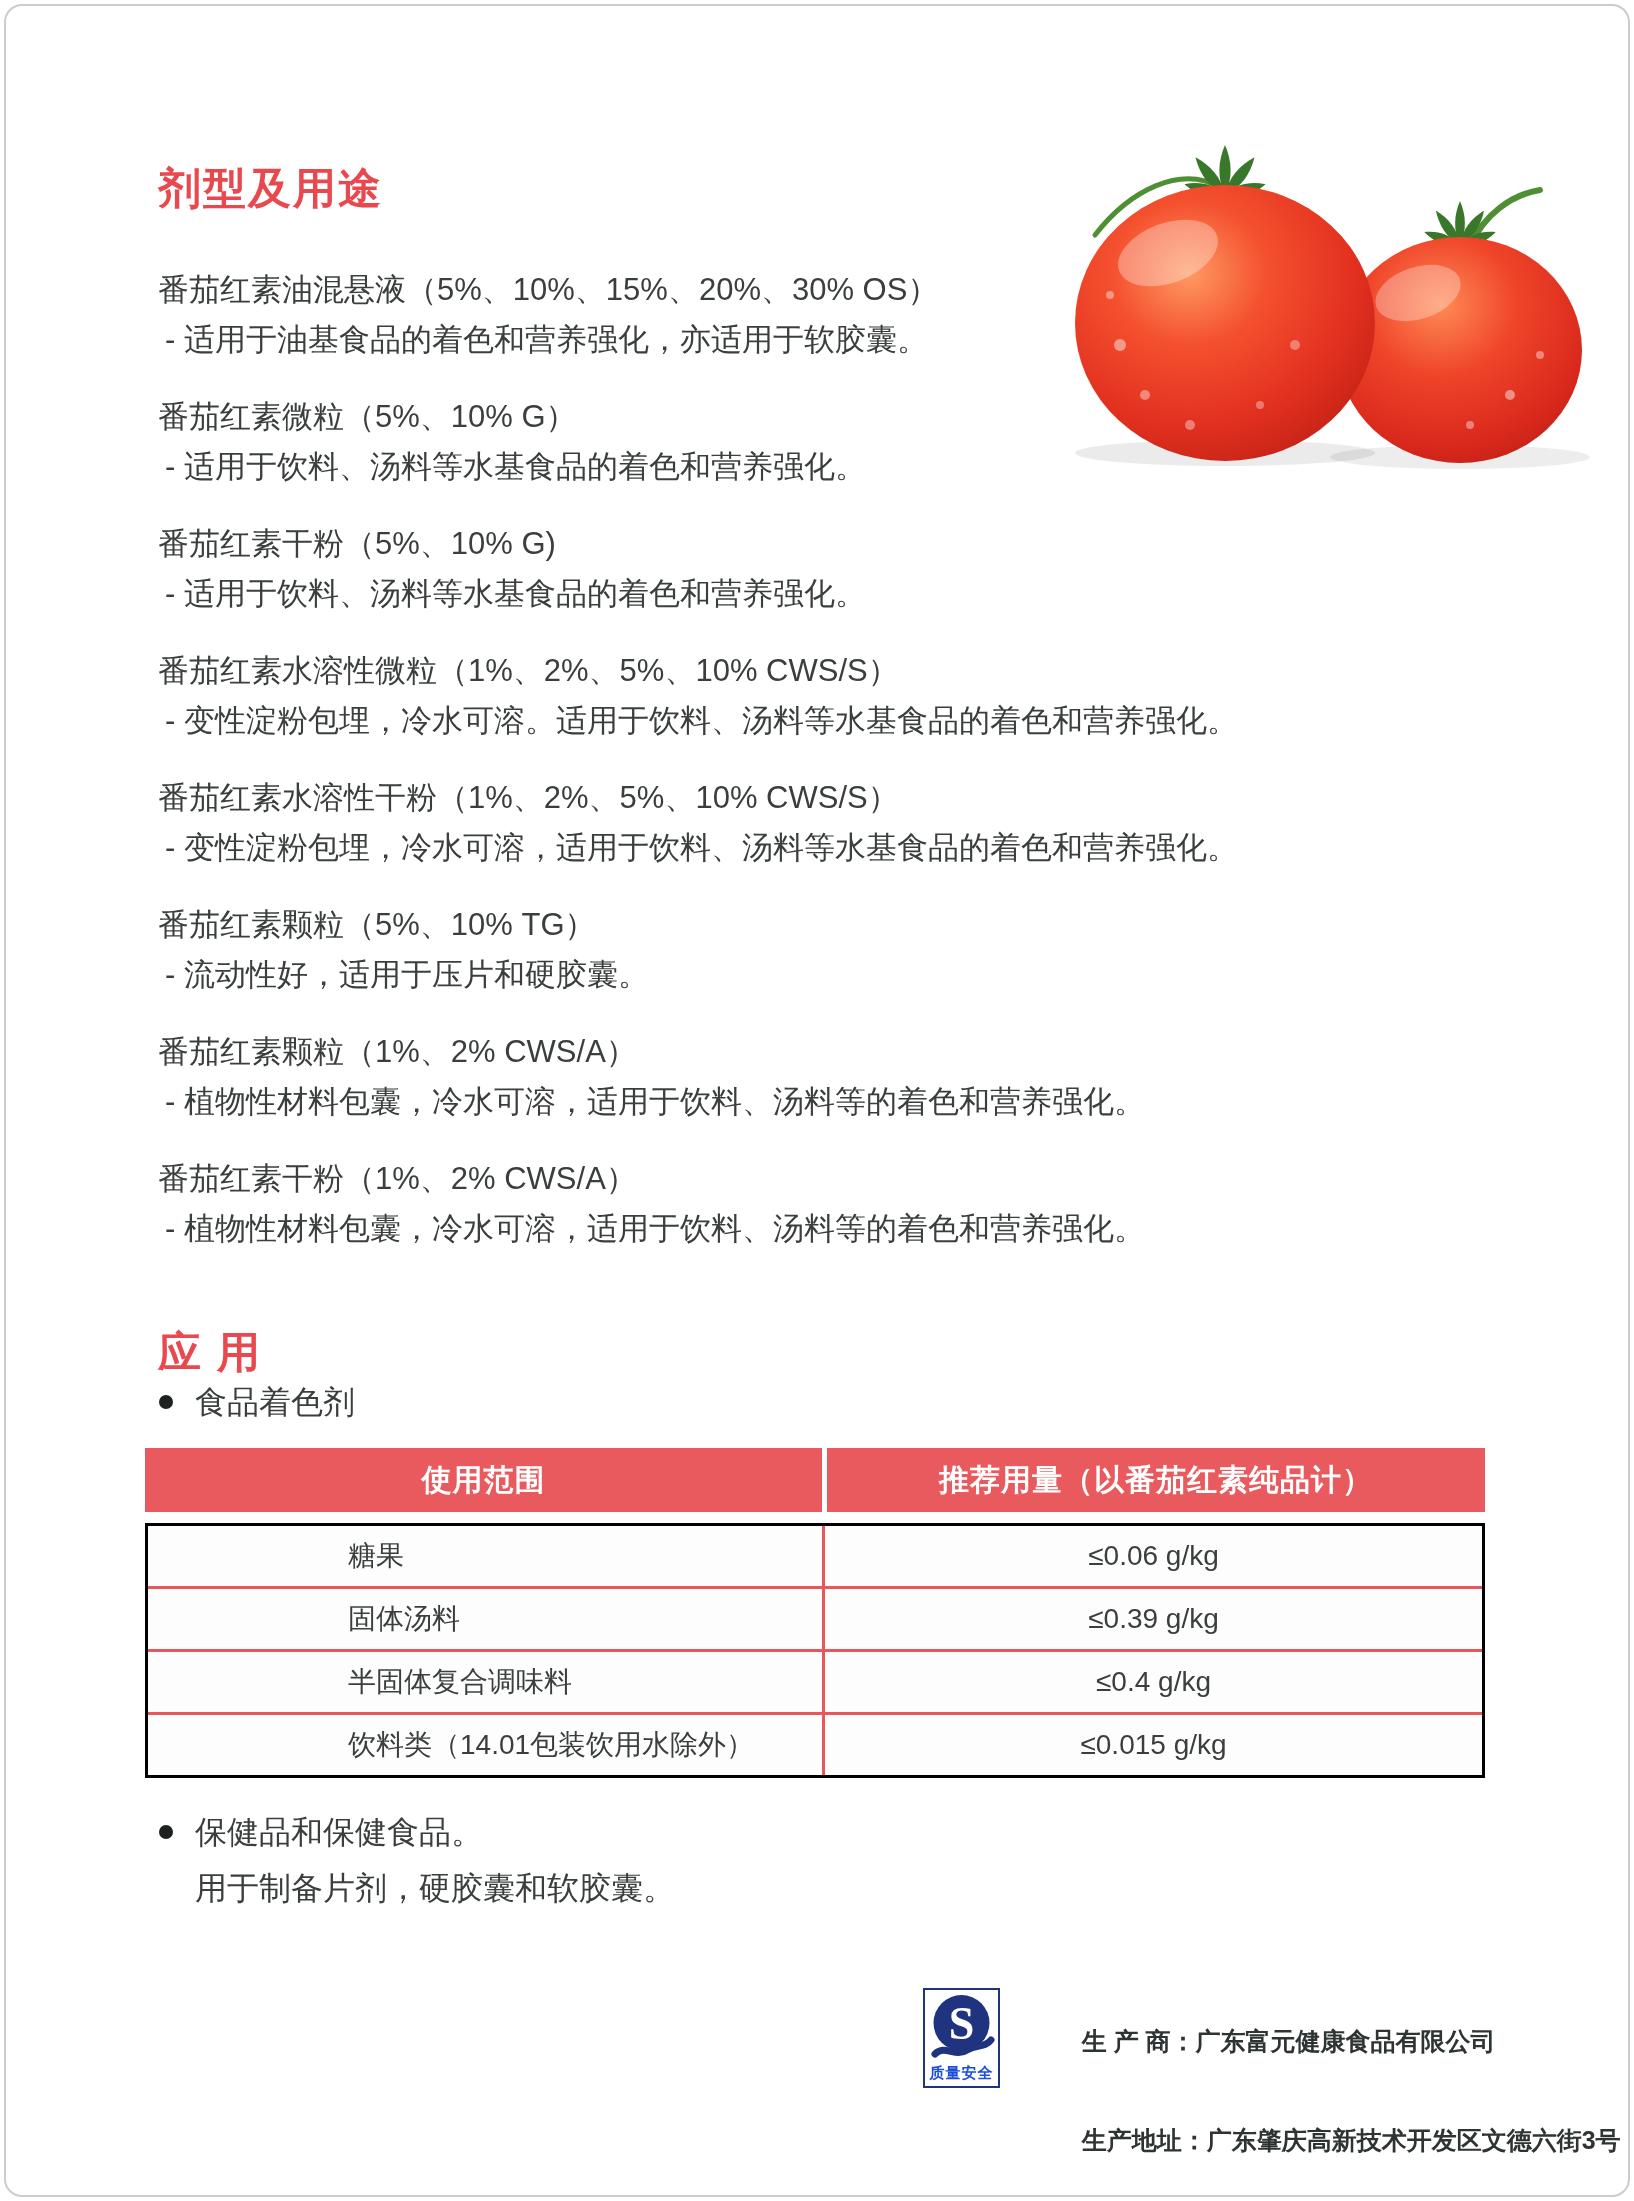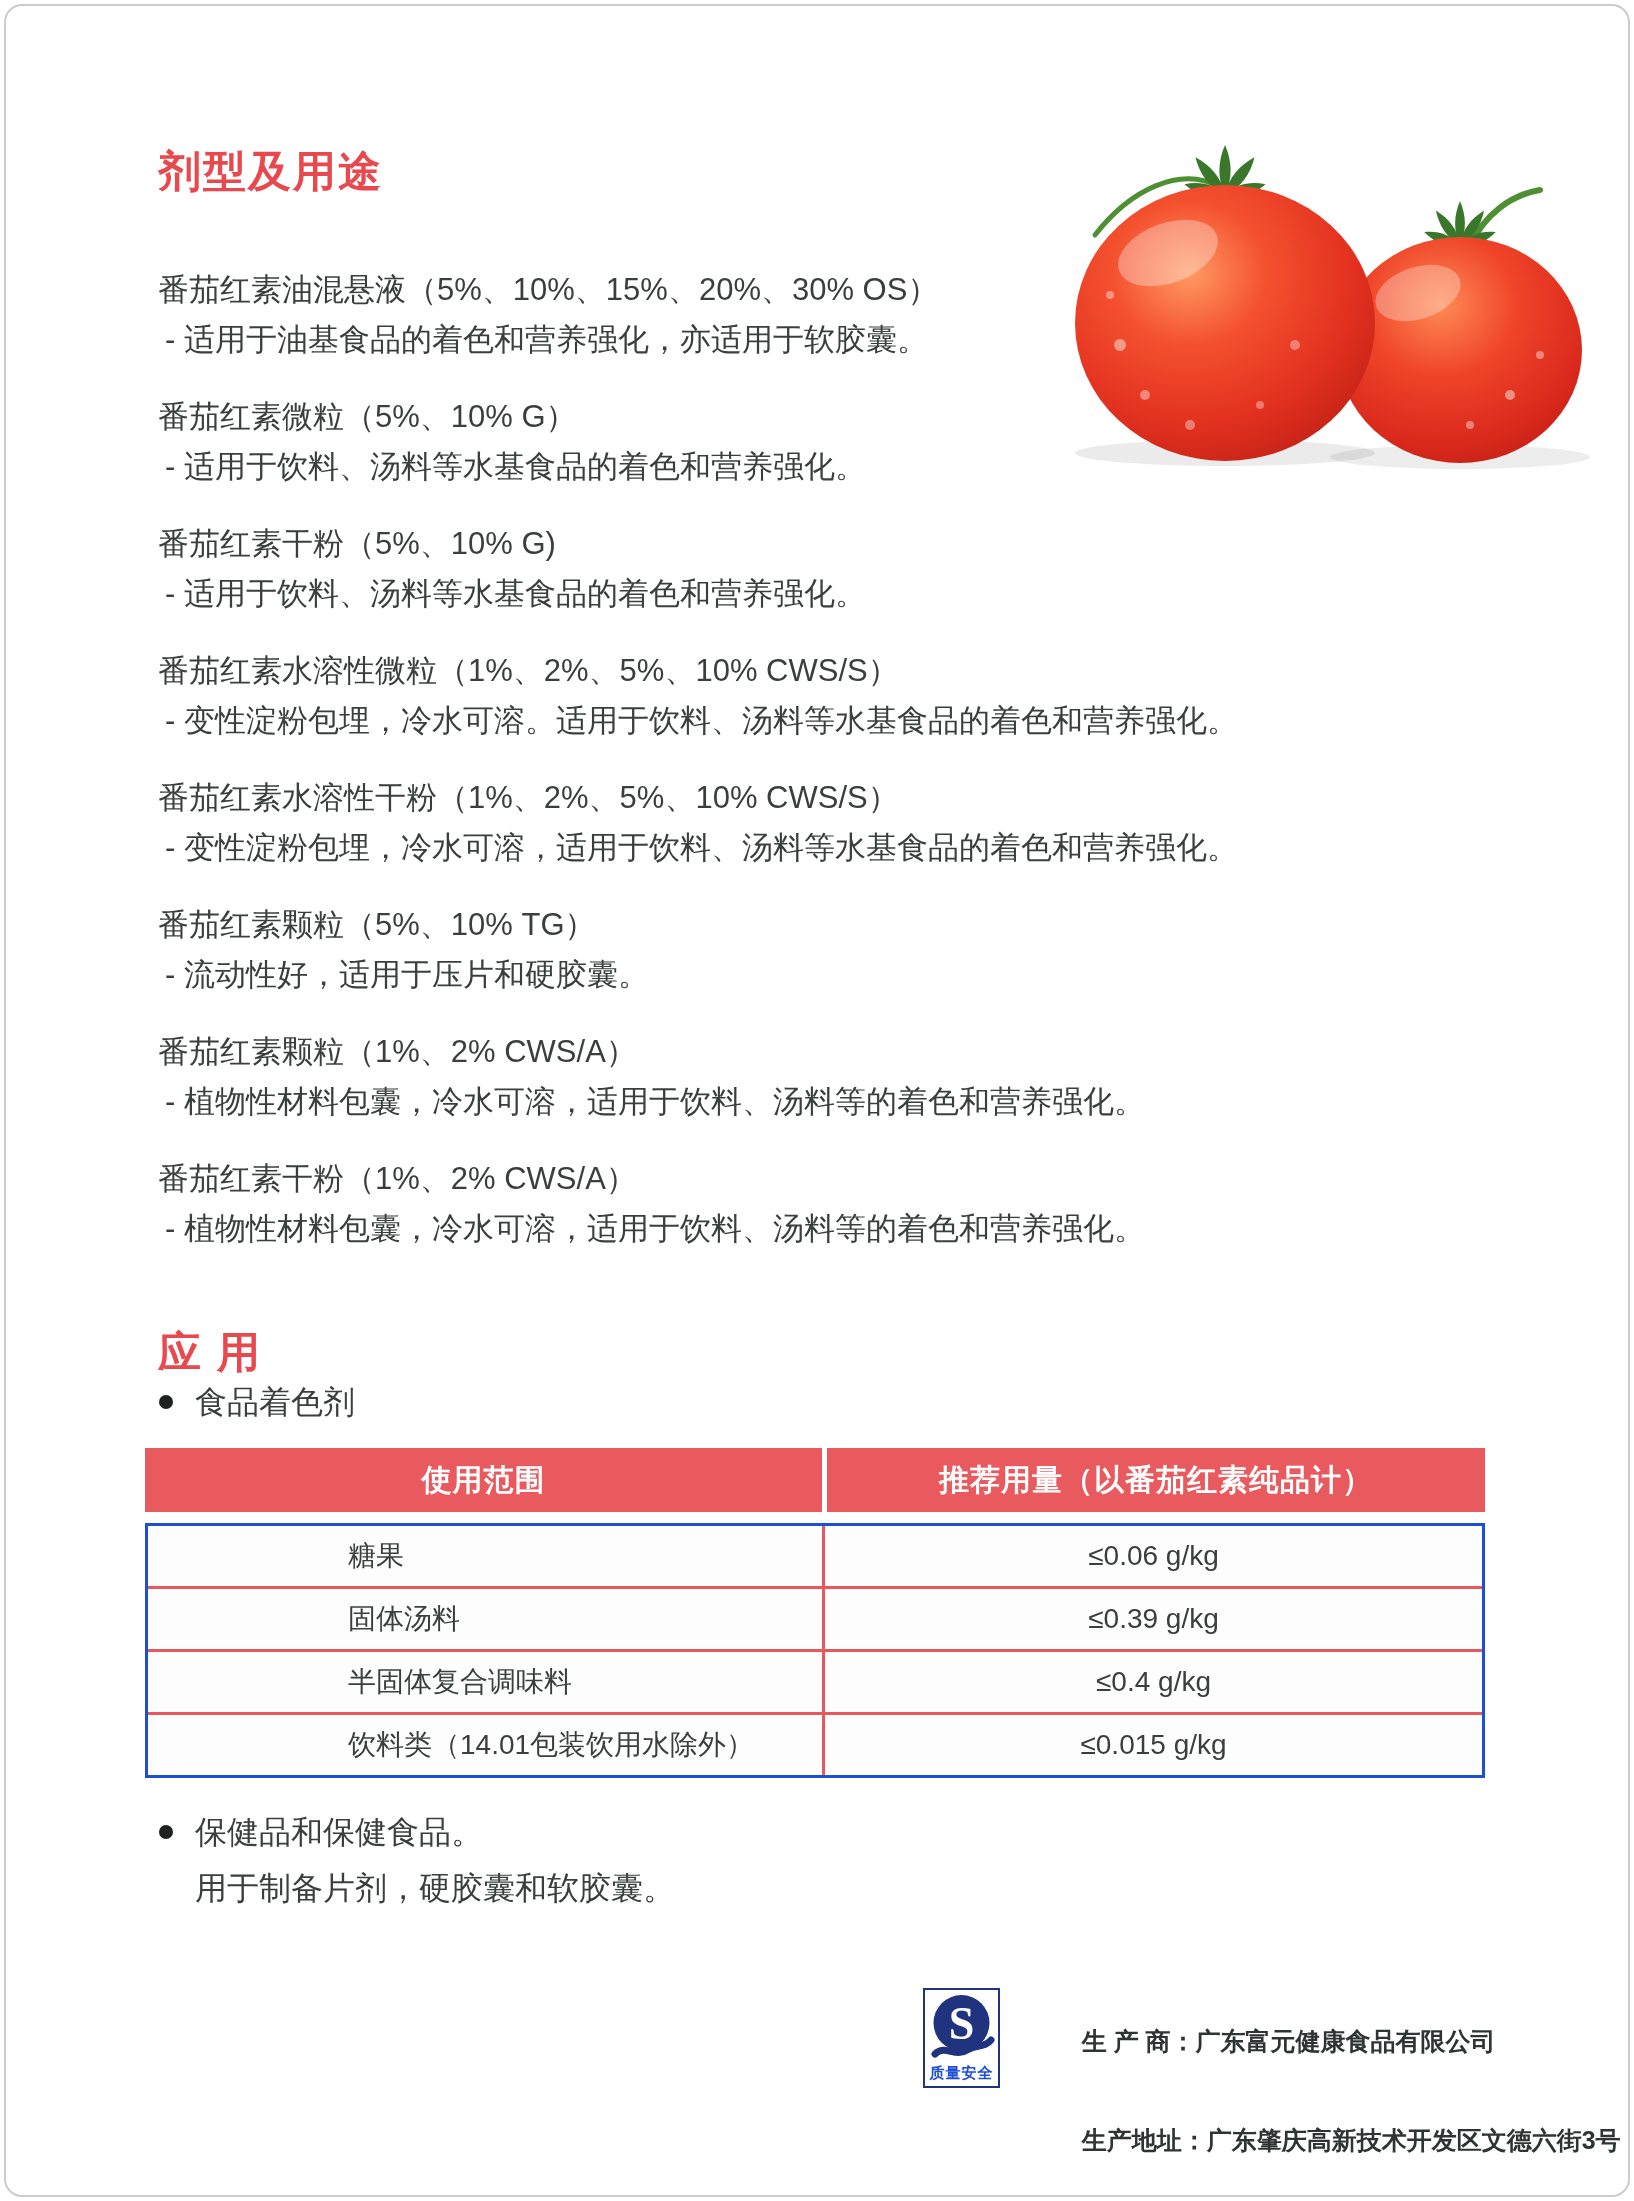--- a/index.html
+++ b/index.html
@@ -3,21 +3,21 @@
 <meta charset="utf-8">
 <style>
   html,body{margin:0;padding:0;background:#ffffff;}
   #page{
     position:relative;width:1634px;height:2201px;background:#ffffff;overflow:hidden;
     font-family:"Liberation Sans","DejaVu Sans",sans-serif;color:#3A3F3E;
   }
   .page-frame{position:absolute;inset:4px;border:2px solid #cccccc;border-radius:18px;pointer-events:none;}
 
   .sec-title{position:absolute;left:158px;font-size:43px;font-weight:bold;color:#E8494E;letter-spacing:2px;}
-  #title-formulations{top:143px;font-family:Liberation Mono, monospace;}
+  #title-formulations{top:160px;font-family:Liberation Mono, monospace;}
   #title-application{top:1324px;}
 
   #formulations{position:absolute;left:158px;top:221px;width:960px;margin-top:44px;}
   .f-block{margin-bottom:27px;}
   .f-name{font-size:31px;line-height:50px;white-space:pre;}
   .f-desc{font-size:31px;line-height:50px;padding-left:7px;white-space:pre;}
 
   .bullet-row{position:absolute;display:flex;align-items:center;}
   .bullet-dot{width:14px;height:14px;border-radius:50%;background:#1d2120;margin-right:22px;flex:0 0 auto;}
   .bullet-text{font-size:32px;line-height:40px;}
@@ -25,21 +25,21 @@
   #bullet-health{left:159px;top:1812px;}
   #bullet-health-line2{position:absolute;left:195px;top:1866px;font-size:32px;line-height:44px;}
 
   
   #usage-table{position:absolute;left:145px;top:1448px;width:1340px;}
   .thead{display:flex;gap:5px;margin-bottom:11px;border-radius:23px;}
   .th{height:64px;line-height:64px;background:#E95A5E;color:#ffffff;
       font-size:30px;font-weight:bold;text-align:center;letter-spacing:1px;}
   .th-left{width:677px;}
   .th-right{flex:1;}
-  .tbody{border:3px solid #1d4ed8;background:#FDFDFD;}
+  .tbody{border:3px solid #000000;background:#FDFDFD;}
   .tr{display:flex;}
   .tr + .tr{border-top:3px solid #E8575B;}
   .td{height:60px;line-height:60px;font-size:28px;}
   .td-left{width:674px;padding-left:200px;box-sizing:border-box;}
   .td-right{flex:1;border-left:3px solid #E8575B;text-align:center;}
 
   
   #qs-logo{position:absolute;left:923px;top:1988px;width:77px;height:100px;
     border:2px solid #20337F;box-sizing:border-box;background:#ffffff;}
   #qs-logo .logo-label{position:absolute;left:0;right:0;bottom:3px;text-align:center;

